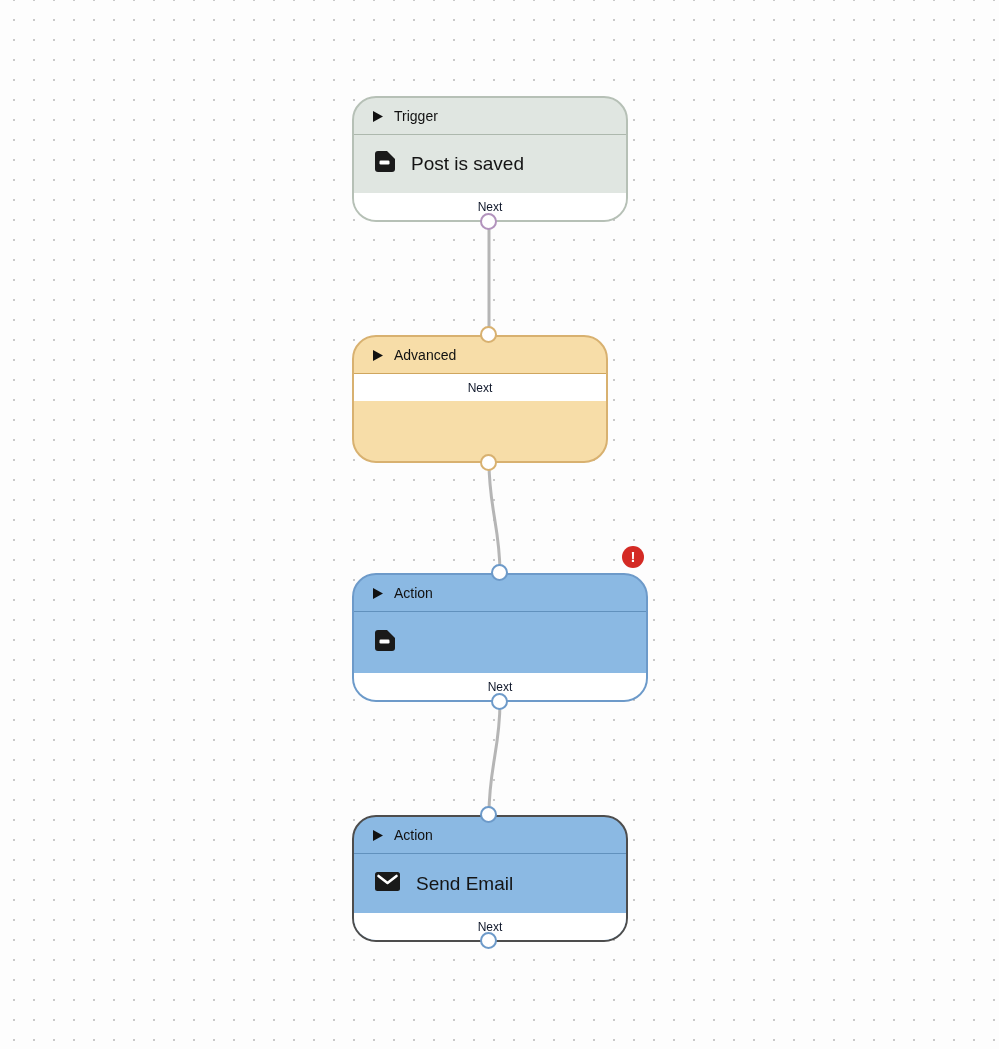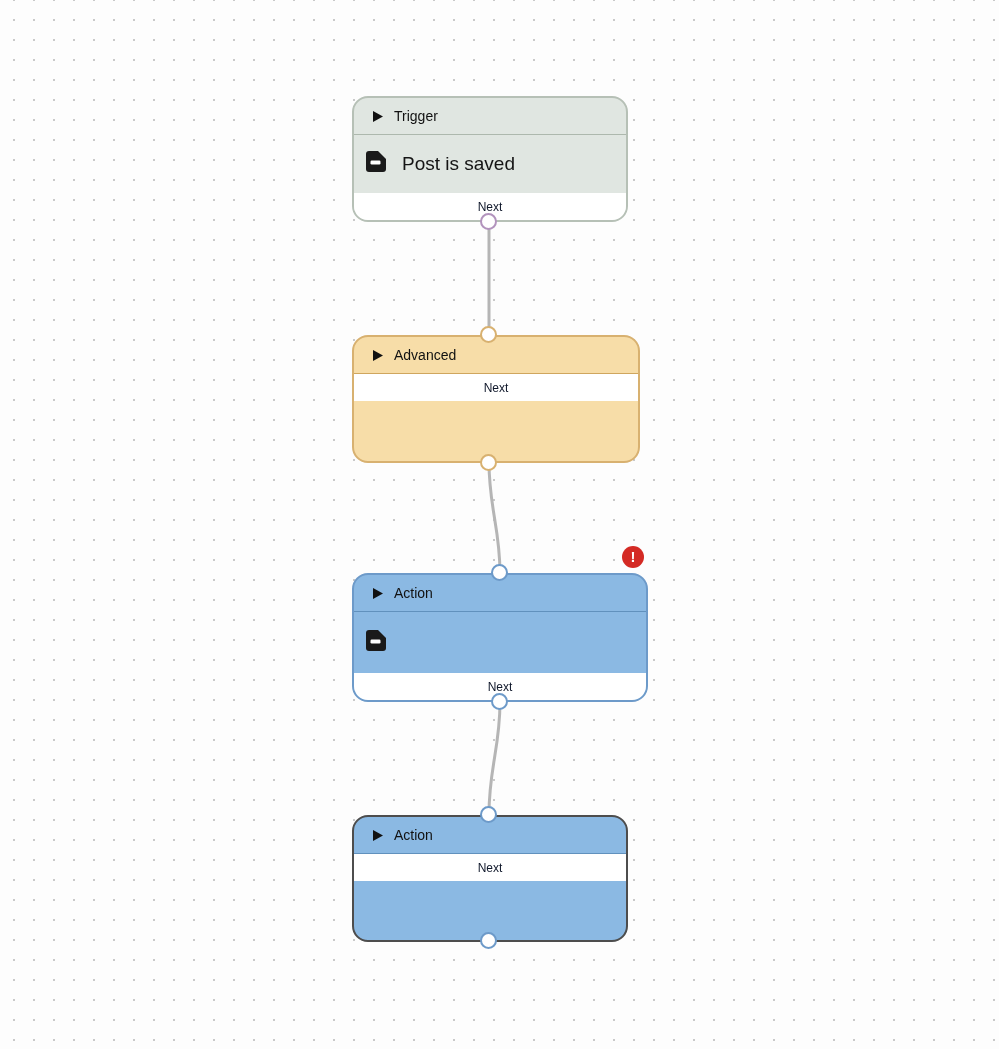--- a/index.html
+++ b/index.html
@@ -13,52 +13,52 @@
     background-size:20px 20px;
     background-position:4px 10px;
     overflow:hidden;
   }
 
   svg.connectors { position:absolute; left:0; top:0; z-index:1; }
   .connector-path { stroke:#b5b5b5; stroke-width:3; fill:none; stroke-linecap:round; }
 
   .node {
     position:absolute;
-    border-radius:16px;
+    border-radius:24px;
     border:2px solid;
     box-sizing:border-box;
     display:flex;
     flex-direction:column;
     overflow:hidden;
     z-index:2;
   }
   .node-header {
     height:36px; flex:0 0 36px;
     display:flex; align-items:center;
     padding:0 19px; gap:11px;
     border-bottom:1px solid;
     font-size:14px; color:#111;
   }
   .play-icon { display:flex; align-items:center; }
   .node-body {
     flex:1 1 auto;
     display:flex; align-items:center;
-    padding:0 12px; gap:16px;
+    padding:0 21px; gap:16px;
     font-size:19px; color:#141414;
   }
   .node-footer {
     flex:0 0 27px;
     background:#ffffff;
     display:flex; align-items:center; justify-content:center;
     font-size:12px; color:#0f172a;
   }
 
   #node-trigger  { left:352px; top:96px;  width:276px; height:126px; background:#e0e6e1; border-color:#b6c0b6; }
   #node-trigger .node-header  { border-color:#adb8ad; }
-  #node-advanced { left:352px; top:335px; width:288px; height:128px; background:#f7dda8; border-color:#d8b170; }
+  #node-advanced { left:352px; top:335px; width:256px; height:128px; background:#f7dda8; border-color:#d8b170; }
   #node-advanced .node-header { border-color:#cfa65e; }
   #node-action1  { left:352px; top:573px; width:296px; height:129px; background:#8bb9e3; border-color:#6d9ac9; }
   #node-action1 .node-header  { border-color:#6191bd; }
   #node-action2  { left:352px; top:815px; width:276px; height:127px; background:#8bb9e3; border-color:#4d4d4d; }
   #node-action2 .node-header  { border-color:#6191bd; }
 
   .port {
     position:absolute;
     width:13px; height:13px;
     border-radius:50%;
@@ -162,20 +162,29 @@
 
   <div class="node" id="node-action2">
     <div class="node-header">
       <span class="play-icon">
         <svg width="10" height="11" viewBox="0 0 10 11">
             <polygon points="0,0 10,5.5 0,11" fill="#111"></polygon>
           </svg>
       </span>
       <span>Action</span>
     </div>
+    <div class="node-body">
+      <span>
+        <svg width="25" height="19" viewBox="0 0 25 19">
+          <rect x="0" y="0" width="25" height="19" rx="2.5" fill="#1a1a1a"></rect>
+          <polyline points="3.5,4 12.5,11 21.5,4" fill="none" stroke="#ffffff" stroke-width="2.6" stroke-linecap="round" stroke-linejoin="round"></polyline>
+        </svg>
+      </span>
+      <span>Send Email</span>
+    </div>
     <div class="node-footer">
       <span>Next</span>
     </div>
   </div>
 
   <div class="port" id="port-trigger-out"></div>
   <div class="port" id="port-advanced-in"></div>
   <div class="port" id="port-advanced-out"></div>
   <div class="port" id="port-action1-in"></div>
   <div class="port" id="port-action1-out"></div>

